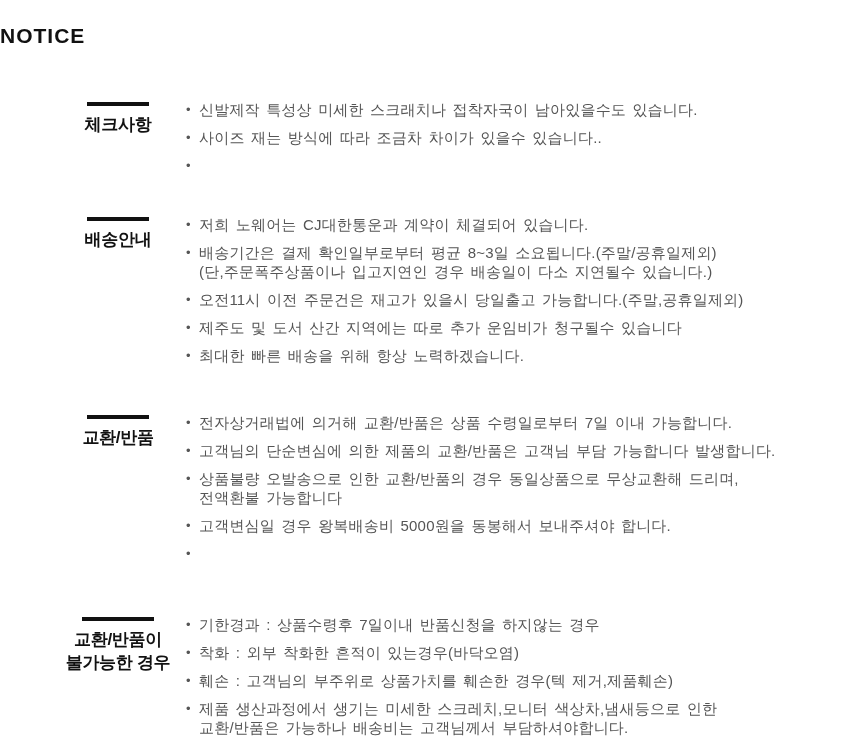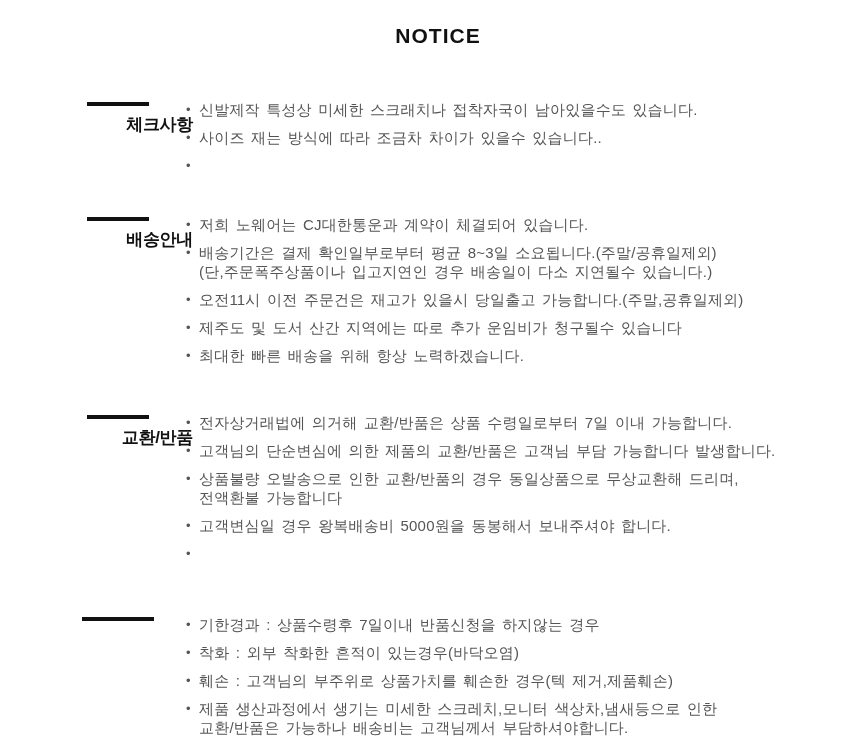--- a/index.html
+++ b/index.html
@@ -12,46 +12,45 @@
   html,body{background:var(--bg);}
   body{
     font-family:"Liberation Sans","DejaVu Sans",sans-serif;
     width:860px;height:750px;overflow:hidden;
   }
   .notice{
     width:860px;height:750px;background:var(--bg);
     padding-top:24px;
   }
   .title{
-    text-align:center;
+    text-align:left;
     font-size:21px;
     font-weight:700;
     color:var(--heading);
     letter-spacing:1px;
     line-height:24px;
-    margin-left:16px;
   }
   .sections{
     margin-top:52px;
   }
   .section{
     display:flex;
     align-items:flex-start;
   }
   .section.s2{margin-top:40px;}
   .section.s3{margin-top:48px;}
   .section.s4{margin-top:52px;}
   .label-col{
     width:186px;
     flex-shrink:0;
   }
   .label-inner{
     width:150px;
     margin-left:43px;
-    text-align:right;
+    text-align:center;
     padding-top:2px;
   }
   .label-line{
     width:62px;
     height:4px;
     background:var(--divider);
     margin:0 auto 7px auto;
   }
   .s4 .label-line{width:72px;}
   .label-text{
@@ -172,20 +171,22 @@
           </div>
           <div class="bullet">
             <span class="bullet-marker">•</span>
           </div>
         </div>
       </div>
       <div class="section s4">
         <div class="label-col">
           <div class="label-inner">
             <div class="label-line"></div>
+            <div class="label-text">교환/반품이
+불가능한 경우</div>
           </div>
         </div>
         <div class="bullets">
           <div class="bullet">
             <span class="bullet-marker">•</span>
             <span class="bullet-text">기한경과 : 상품수령후 7일이내 반품신청을 하지않는 경우</span>
           </div>
           <div class="bullet">
             <span class="bullet-marker">•</span>
             <span class="bullet-text">착화 : 외부 착화한 흔적이 있는경우(바닥오염)</span>

